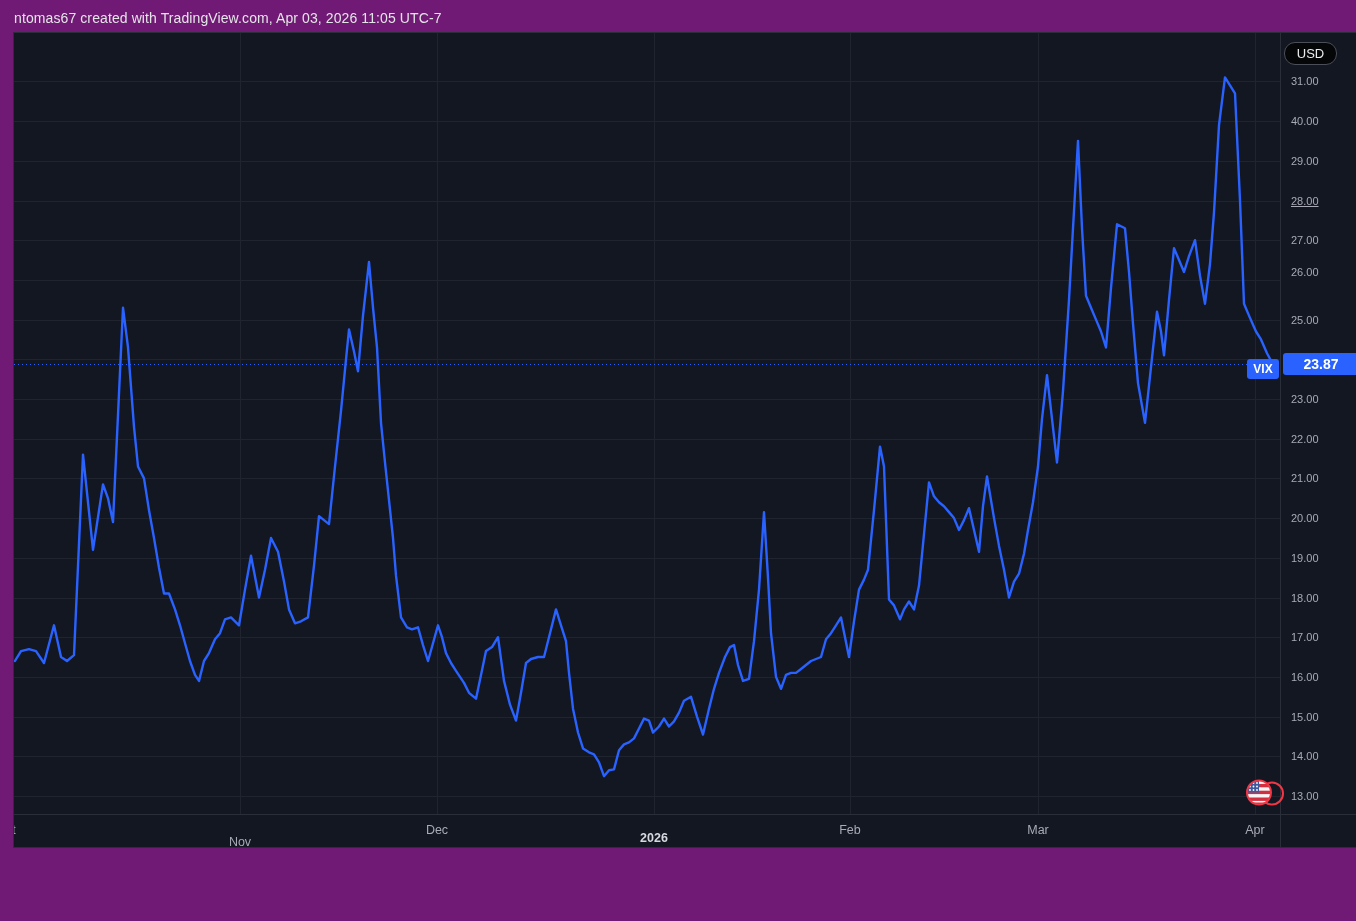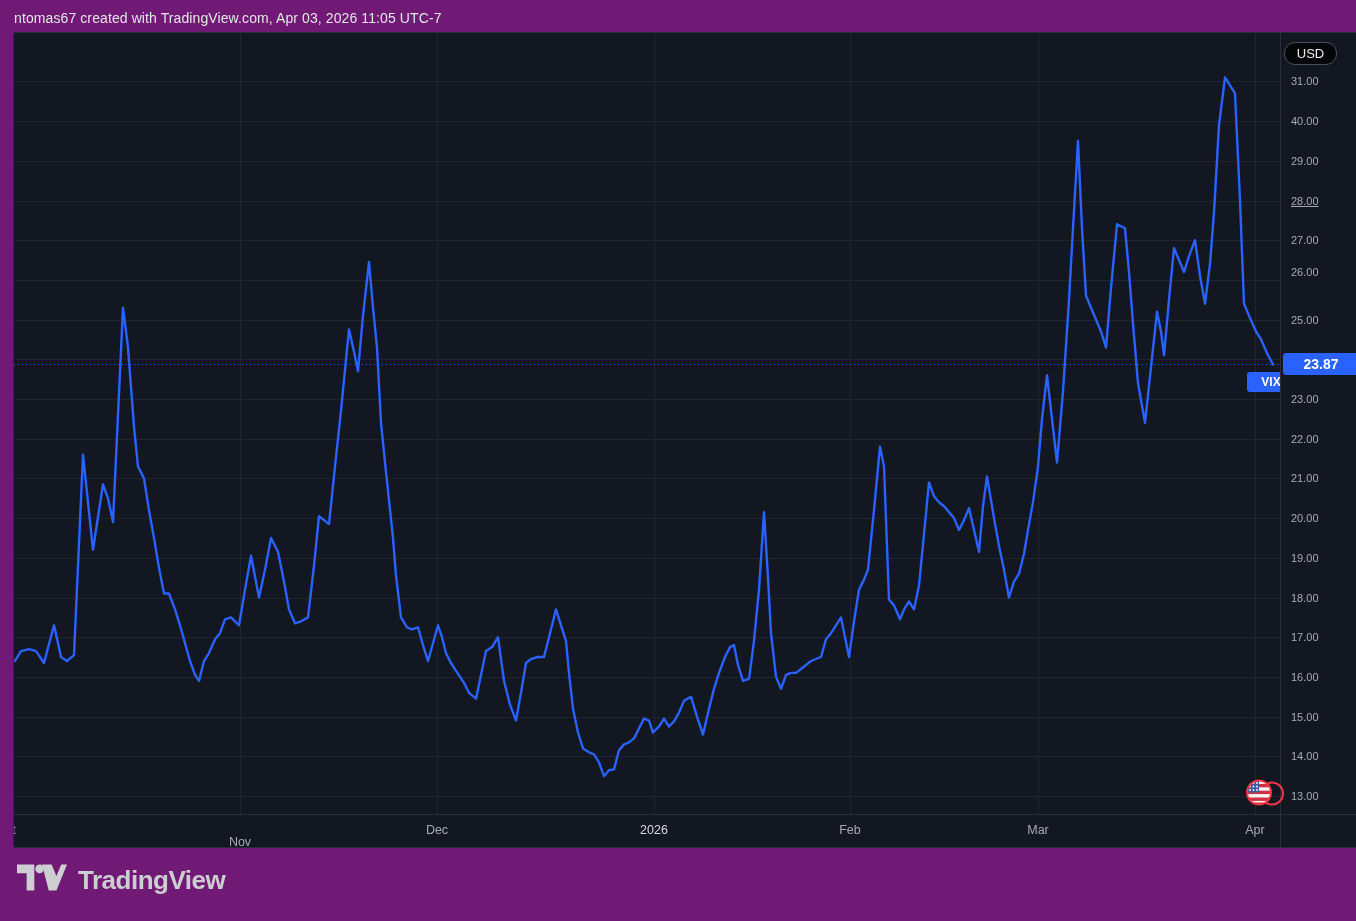--- a/index.html
+++ b/index.html
@@ -20,21 +20,21 @@
               border-left:1px solid #2a2e39;z-index:2;box-sizing:content-box;}
   .y-label{position:absolute;left:10px;height:16px;line-height:16px;font-size:11px;color:#a8abb5;white-space:nowrap;}
   .usd-btn{position:absolute;left:3px;top:9px;width:53px;height:23px;background:#050608;border:1px solid #4b4e57;
            border-radius:11px;color:#ecedee;font-size:13px;font-family:"Liberation Sans",sans-serif;
            display:flex;align-items:center;justify-content:center;cursor:pointer;z-index:6;}
   .price-badge{position:absolute;left:2px;top:321px;width:76px;height:22px;background:#2962ff;border-radius:3px;
                color:#fff;font-size:14px;font-weight:bold;display:flex;align-items:center;justify-content:center;z-index:5;}
   .time-axis{position:absolute;left:0;top:781px;width:1266px;height:32px;background:#131722;
              border-top:1px solid #2a2e39;overflow:hidden;z-index:1;box-sizing:content-box;}
   .x-label{position:absolute;top:8px;transform:translateX(-50%);font-size:12.5px;color:#a8abb5;white-space:nowrap;}
-  .x-label.major{color:#d7d9e0;font-weight:normal;}
+  .x-label.major{color:#d7d9e0;font-weight:bold;margin-top:8px;}
   .corner{position:absolute;left:1266px;top:781px;width:77px;height:32px;background:#131722;
           border-left:1px solid #2a2e39;border-top:1px solid #2a2e39;z-index:2;box-sizing:content-box;}
   .flag{position:absolute;left:1230px;top:745px;z-index:7;}
   .footer{position:absolute;left:17px;top:864px;display:flex;align-items:center;gap:11px;}
   .tv-text{font-size:26px;font-weight:bold;color:#cdced2;letter-spacing:-0.5px;}
 </style>
 </head>
 <body>
 
 <div class="screen">
@@ -66,21 +66,21 @@
           <line x1="0" y1="763.5" x2="1266" y2="763.5" stroke="#20242f" stroke-width="1" shape-rendering="crispEdges"></line>
           <line x1="226.5" y1="0" x2="226.5" y2="781" stroke="#20242f" stroke-width="1" shape-rendering="crispEdges"></line>
           <line x1="423.5" y1="0" x2="423.5" y2="781" stroke="#20242f" stroke-width="1" shape-rendering="crispEdges"></line>
           <line x1="640.5" y1="0" x2="640.5" y2="781" stroke="#20242f" stroke-width="1" shape-rendering="crispEdges"></line>
           <line x1="836.5" y1="0" x2="836.5" y2="781" stroke="#20242f" stroke-width="1" shape-rendering="crispEdges"></line>
           <line x1="1024.5" y1="0" x2="1024.5" y2="781" stroke="#20242f" stroke-width="1" shape-rendering="crispEdges"></line>
           <line x1="1241.5" y1="0" x2="1241.5" y2="781" stroke="#20242f" stroke-width="1" shape-rendering="crispEdges"></line>
           <line x1="0" y1="331.46099999999996" x2="1266" y2="331.46099999999996" stroke="#2962ff" stroke-width="1" shape-rendering="crispEdges" stroke-dasharray="1 3"></line>
           <polyline points="1.0,628.0 7.0,618.1 15.0,616.1 22.0,618.1 30.0,630.0 40.0,592.3 47.0,624.0 53.0,628.0 60.0,622.1 69.0,421.6 79.0,516.9 89.0,451.4 94.0,465.3 99.0,489.1 109.0,274.7 114.0,314.4 120.0,393.8 124.0,433.5 130.0,445.4 135.0,477.2 140.0,505.0 145.0,534.7 150.0,560.5 155.0,560.5 161.0,576.4 166.0,592.3 171.0,610.2 176.0,628.0 181.0,641.9 185.0,647.9 190.0,628.0 195.0,620.1 201.0,606.2 206.0,600.2 211.0,586.3 217.0,584.4 225.0,592.3 231.0,556.6 237.0,522.8 245.0,564.5 251.0,536.7 257.0,505.0 264.0,518.8 270.0,548.6 275.0,576.4 281.0,590.3 287.0,588.3 294.0,584.4 300.0,532.7 305.0,483.1 310.0,487.1 315.0,491.1 321.0,433.5 327.0,377.9 332.0,326.3 335.0,296.5 340.0,318.4 344.0,338.2 349.0,282.6 355.0,229.0 359.0,274.7 363.0,314.4 367.0,389.8 371.0,429.5 375.0,467.2 379.0,505.0 382.0,542.7 387.0,584.4 393.0,594.3 398.0,596.3 404.0,594.3 409.0,612.1 414.0,628.0 419.0,610.2 424.0,592.3 428.0,604.2 432.0,620.1 437.0,630.0 442.0,637.9 446.0,643.9 450.0,649.9 455.0,659.8 462.0,665.7 467.0,641.9 472.0,618.1 478.0,614.1 484.0,604.2 490.0,647.9 496.0,671.7 502.0,687.6 507.0,659.8 512.0,630.0 517.0,626.0 524.0,624.0 530.0,624.0 536.0,600.2 542.0,576.4 547.0,592.3 552.0,608.2 555.0,639.9 559.0,675.7 564.0,699.5 569.0,715.4 575.0,719.3 580.0,721.3 585.0,729.3 590.0,743.2 595.0,737.2 600.0,736.4 605.0,717.3 610.0,711.4 615.0,709.4 620.0,705.4 625.0,695.5 630.0,685.6 635.0,687.6 639.0,699.5 645.0,693.5 650.0,685.6 655.0,693.5 660.0,688.4 665.0,679.6 670.0,667.7 677.0,663.8 683.0,683.6 689.0,701.5 695.0,675.7 700.0,655.8 705.0,639.9 711.0,624.0 716.0,614.1 720.0,612.1 724.0,632.0 729.0,647.9 735.0,645.9 740.0,608.2 745.0,556.6 750.0,479.1 754.0,544.6 757.0,600.2 762.0,643.9 767.0,655.8 772.0,641.9 777.0,639.9 782.0,639.9 787.0,636.0 792.0,632.0 797.0,628.0 802.0,626.0 807.0,624.0 812.0,606.2 817.0,600.2 822.0,592.3 827.0,584.4 831.0,604.2 835.0,624.0 840.0,588.3 845.0,556.6 850.0,546.6 854.0,536.7 860.0,477.2 866.0,413.6 870.0,433.5 875.0,566.5 880.0,572.4 886.0,586.3 890.0,576.4 895.0,568.5 900.0,576.4 905.0,552.6 910.0,501.0 915.0,449.4 920.0,463.3 925.0,469.2 930.0,473.2 935.0,479.1 940.0,485.1 945.0,497.0 950.0,487.1 955.0,475.2 960.0,497.0 965.0,518.8 969.0,473.2 973.0,443.4 980.0,485.1 985.0,512.9 990.0,536.7 995.0,564.5 1000.0,548.6 1005.0,540.7 1010.0,520.8 1014.0,497.0 1019.0,469.2 1024.0,433.5 1028.0,385.9 1033.0,342.2 1038.0,385.9 1043.0,429.5 1049.0,358.1 1055.0,266.8 1059.0,195.3 1064.0,107.9 1068.0,195.3 1072.0,262.8 1077.0,274.7 1082.0,286.6 1087.0,298.5 1092.0,314.4 1097.0,254.8 1103.0,191.3 1111.0,195.3 1115.0,239.0 1119.0,290.6 1124.0,350.1 1131.0,389.8 1137.0,334.2 1143.0,278.7 1147.0,298.5 1150.0,322.3 1155.0,266.8 1160.0,215.1 1165.0,227.0 1170.0,239.0 1175.0,223.1 1181.0,207.2 1186.0,242.9 1191.0,270.7 1196.0,231.0 1200.0,179.4 1205.0,92.1 1211.0,44.4 1221.0,60.3 1226.0,167.5 1230.0,270.7 1235.0,282.6 1242.0,298.5 1247.0,306.4 1253.0,320.3 1259.0,331.5" fill="none" stroke="#2962ff" stroke-width="2.4" stroke-linejoin="round" stroke-linecap="round"></polyline>
         </svg>
-      <div class="vix-tag" style="top: 339px; padding-left: 8px;">VIX</div>
+      <div class="vix-tag" style="top: 326px;">VIX</div>
     </div>
 
     <div class="price-axis">
       <button class="usd-btn">USD</button>
       <div class="price-badge" style="top: 320.461px;">23.87</div>
     <div class="y-label" style="top: 40.4px;">31.00</div>
         <div class="y-label" style="top: 80.1px;">40.00</div>
         <div class="y-label" style="top: 119.8px;">29.00</div>
         <div class="y-label" style="top: 159.5px; text-decoration: underline;">28.00</div>
         <div class="y-label" style="top: 199.2px;">27.00</div>
@@ -136,26 +136,14 @@
                 <circle cx="9.5" cy="12" r="0.9"></circle>
                 <circle cx="13" cy="12" r="0.9"></circle>
             </g>
           </g>
           <circle cx="15" cy="14.5" r="12" fill="none" stroke="#f23645" stroke-width="2"></circle>
         </g>
       </svg>
     </div>
   </div>
 
-  <div class="footer">
-    <span>
-      <svg width="50" height="28" viewBox="0 0 52 28">
-        <g fill="#cdced2">
-          <path d="M0,0 H18 V27 H10 V9 H0 Z"></path>
-          <circle cx="23.5" cy="4.5" r="4.5"></circle>
-          <path d="M26,0 h10 l5,12 5,-12 h6 l-11,27 h-8 Z"></path>
-        </g>
-      </svg>
-    </span>
-    <span class="tv-text">TradingView</span>
-  </div>
 
 </div>
 
 </body></html>

